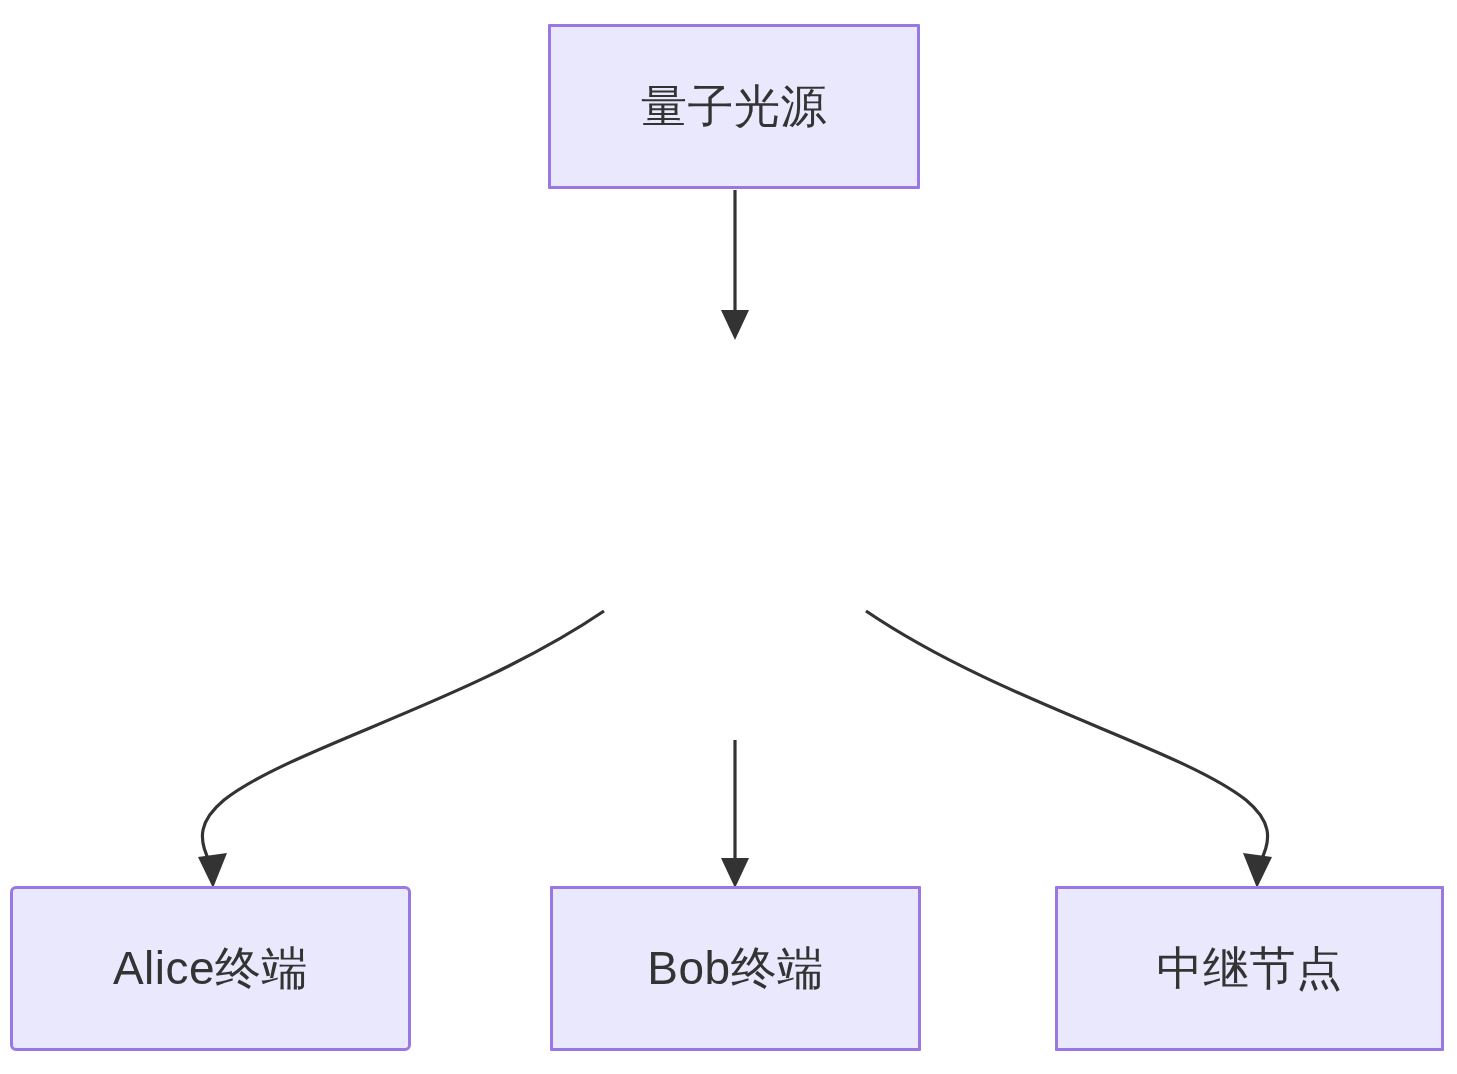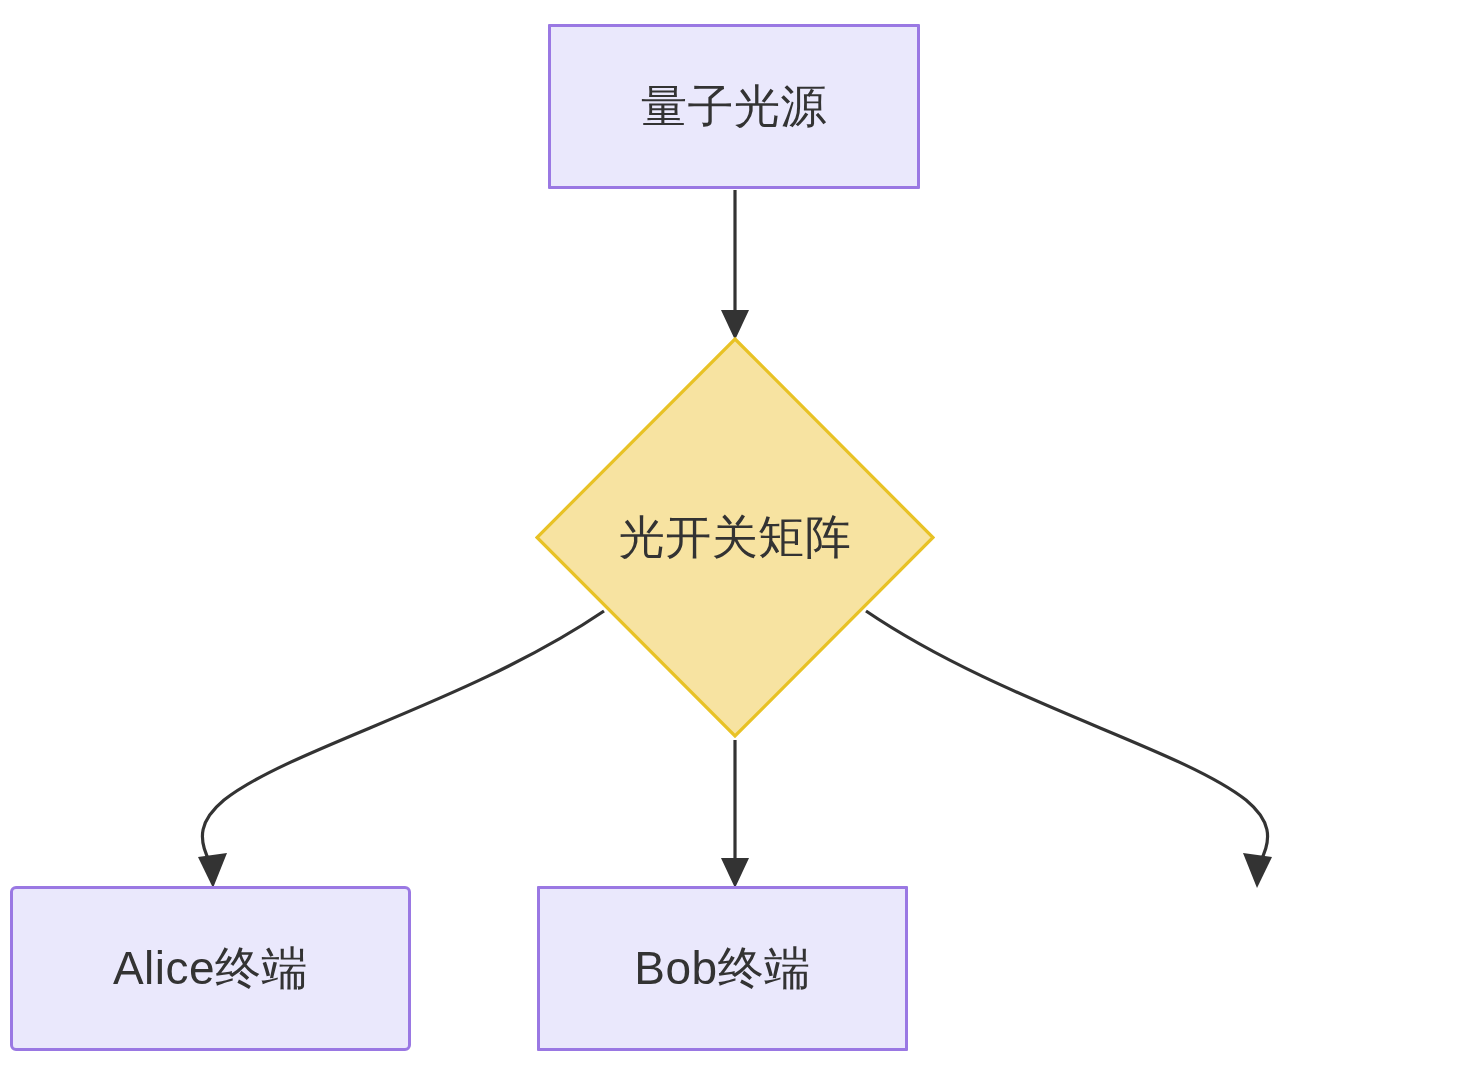--- a/index.html
+++ b/index.html
@@ -97,31 +97,26 @@
     <g>
       <path class="edge-path" d="M 866 611 C 1000 702, 1180 748, 1246 800 C 1270 820, 1273 838, 1260 862"></path>
       <polygon class="arrow-head" points="1257,888 1243,853, 1272,857"></polygon>
     </g>
   </svg>
 
   <div class="node node-rect" style="left:548px; top:24px; width:372px; height:165px;">
     <span class="node-label">量子光源</span>
   </div>
 
-  <div class="diamond-wrap" style="left:535px; top:337px; width:400px; height:401px;">
-    <svg width="400" height="401" viewBox="0 0 400 401" xmlns="http://www.w3.org/2000/svg">
-      <polygon points="200,2 398,200.5 200,399 2,200.5" fill="#f7e3a1" stroke="#e8c225" stroke-width="3.2"></polygon>
-    </svg>
-    <div class="diamond-label-holder">
-      <span class="node-label">光开关矩阵</span>
-    </div>
-  </div>
 
   <div class="node node-rect" style="left:10px; top:886px; width:401px; height:165px;border-radius:6px;">
     <span class="node-label">Alice终端</span>
   </div>
 
-  <div class="node node-rect" style="left:537px; top:886px; width:371px; height:165px;">
+  <div class="node node-rect" style="left:550px; top:886px; width:371px; height:165px;">
     <span class="node-label">Bob终端</span>
   </div>
 
+  <div class="node node-rect" style="left:1055px; top:886px; width:389px; height:165px;">
+    <span class="node-label">中继节点</span>
+  </div>
 
 </div>
 
 </body></html>

